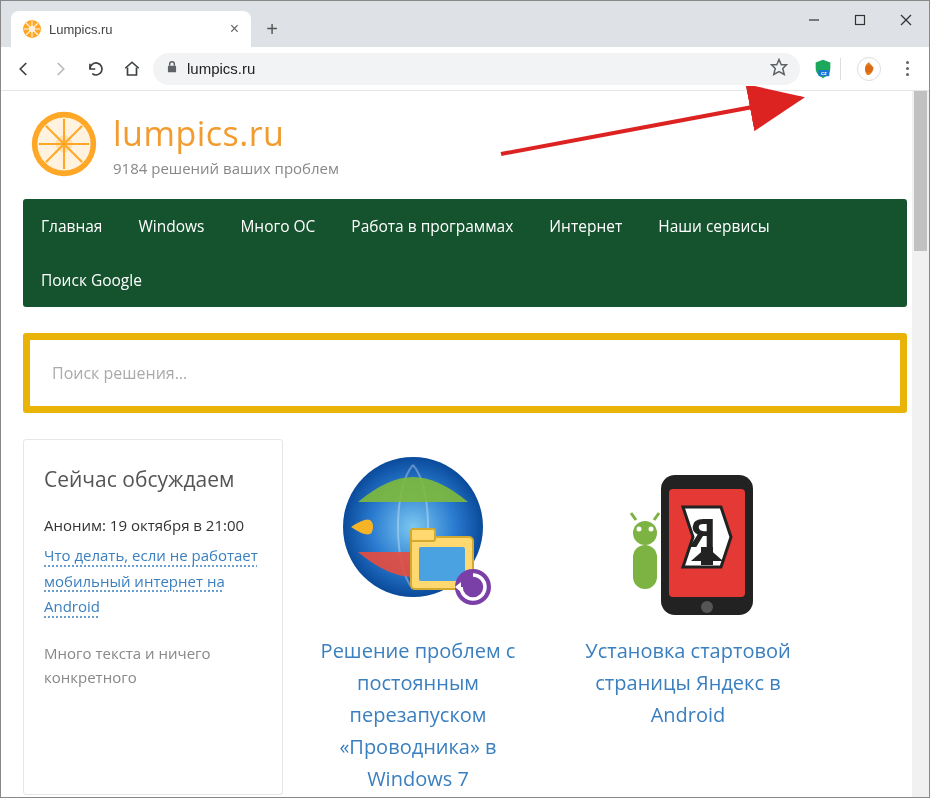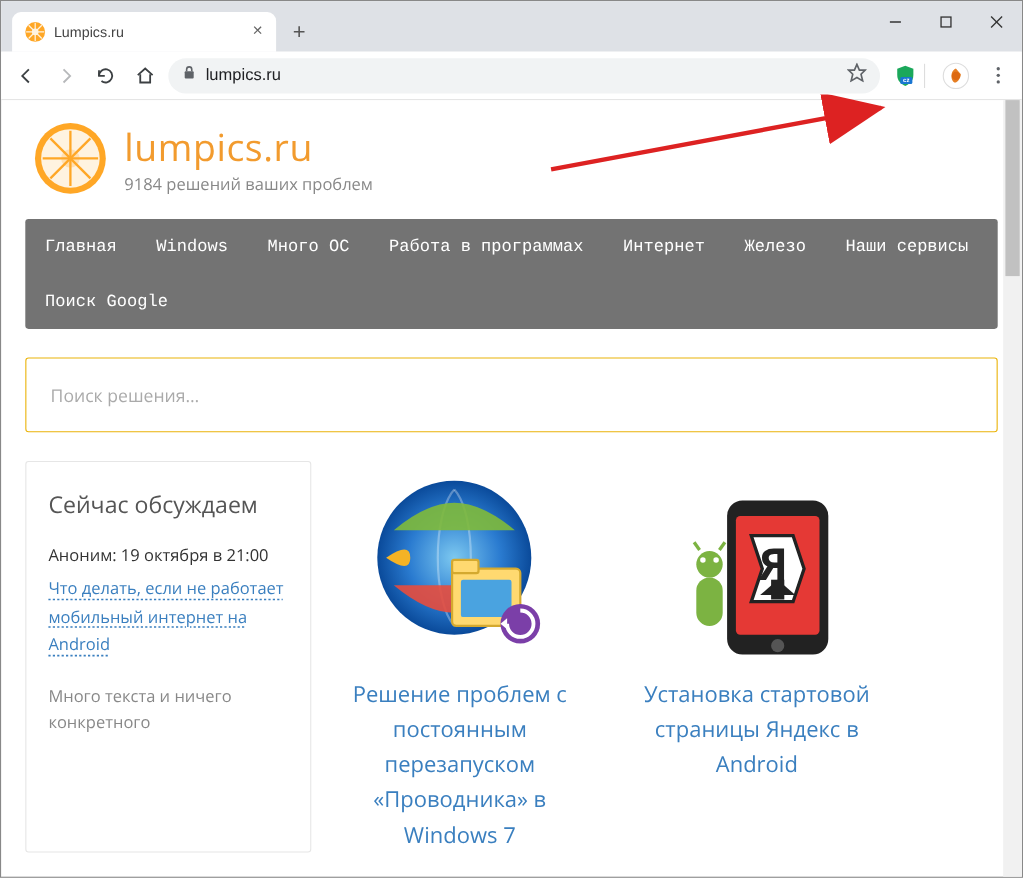--- a/index.html
+++ b/index.html
@@ -27,23 +27,23 @@
 .menu-btn span { width: 3px; height: 3px; background: #5f6368; border-radius: 50%; }
 .viewport { position: relative; height: calc(798px - 90px); overflow: hidden; }
 .scrollbar-track { position: absolute; right: 0; top: 0; width: 17px; height: 100%; background: #f1f1f1; }
 .scrollbar-thumb { position: absolute; right: 2px; top: 0; width: 13px; height: 160px; background: #c1c1c1; border-radius: 0; }
 .content { padding: 0; font-family: 'Open Sans', Arial, sans-serif; }
 .site-header { display: flex; align-items: center; padding: 18px 28px 10px; }
 .logo-img { width: 70px; height: 70px; border-radius: 50%; margin-right: 14px; display:flex; align-items:center; justify-content:center; }
 .logo-text { }
 .logo-title { font-size: 34px; color: #f29b2e; font-weight: 400; letter-spacing: 0.5px; }
 .logo-sub { font-size: 15px; color: #888; margin-top: 2px; }
-.nav-menu { background: #737373; margin: 10px 22px 0; border-radius: 3px; display: flex; flex-wrap: wrap; font-family: Liberation Mono, monospace; }
+.nav-menu { background: #14532d; margin: 10px 22px 0; border-radius: 3px; display: flex; flex-wrap: wrap; }
 .nav-menu a { color: #fff; font-size: 15.5px; padding: 16px 18px; display: inline-block; text-decoration: none; cursor: pointer; }
-.search-box { margin: 26px 22px; border: 1px solid #eab308; border-radius: 3px; padding: 22px 22px; font-size: 16px; color: #aaa; }
+.search-box { margin: 26px 22px; border: 7px solid #eab308; border-radius: 3px; padding: 22px 22px; font-size: 16px; color: #aaa; }
 .main-cols { display: flex; padding: 0 22px; gap: 20px; }
 .sidebar { width: 260px; border: 1px solid #e6e6e6; border-radius: 3px; padding: 26px 20px; }
 .sidebar h3 { font-size: 21px; color: #555; font-weight: 400; margin-bottom: 22px; line-height: 1.3; }
 .comment-meta { font-size: 15px; color: #333; margin-bottom: 8px; }
 .comment-link { font-size: 15px; color: #3a7fbf; text-decoration: underline; text-decoration-style: dotted; text-underline-offset: 4px; line-height: 1.7; display: inline; }
 .comment-text { font-size: 15px; color: #888; margin-top: 21px; line-height: 1.6; }
 .articles { flex: 1; display: flex; gap: 40px; padding-top: 8px; }
 .article { width: 230px; text-align: center; }
 .article-img { width: 170px; height: 170px; margin: 0 auto 18px; display: flex; align-items: center; justify-content: center; }
 .article-title { font-size: 20px; color: #3a7fbf; line-height: 1.6; }
@@ -168,21 +168,20 @@
         <div class="logo-sub">9184 решений ваших проблем</div>
       </div>
     </div>
 
     <div class="nav-menu">
       <a>Главная</a>
       <a>Windows</a>
       <a>Много ОС</a>
       <a>Работа в программах</a>
       <a>Интернет</a>
-      <a>Железо</a>
       <a>Наши сервисы</a>
       <a>Поиск Google</a>
     </div>
 
     <div class="search-box">
       <span>Поиск решения…</span>
     </div>
 
     <div class="main-cols">
       <div class="sidebar">

